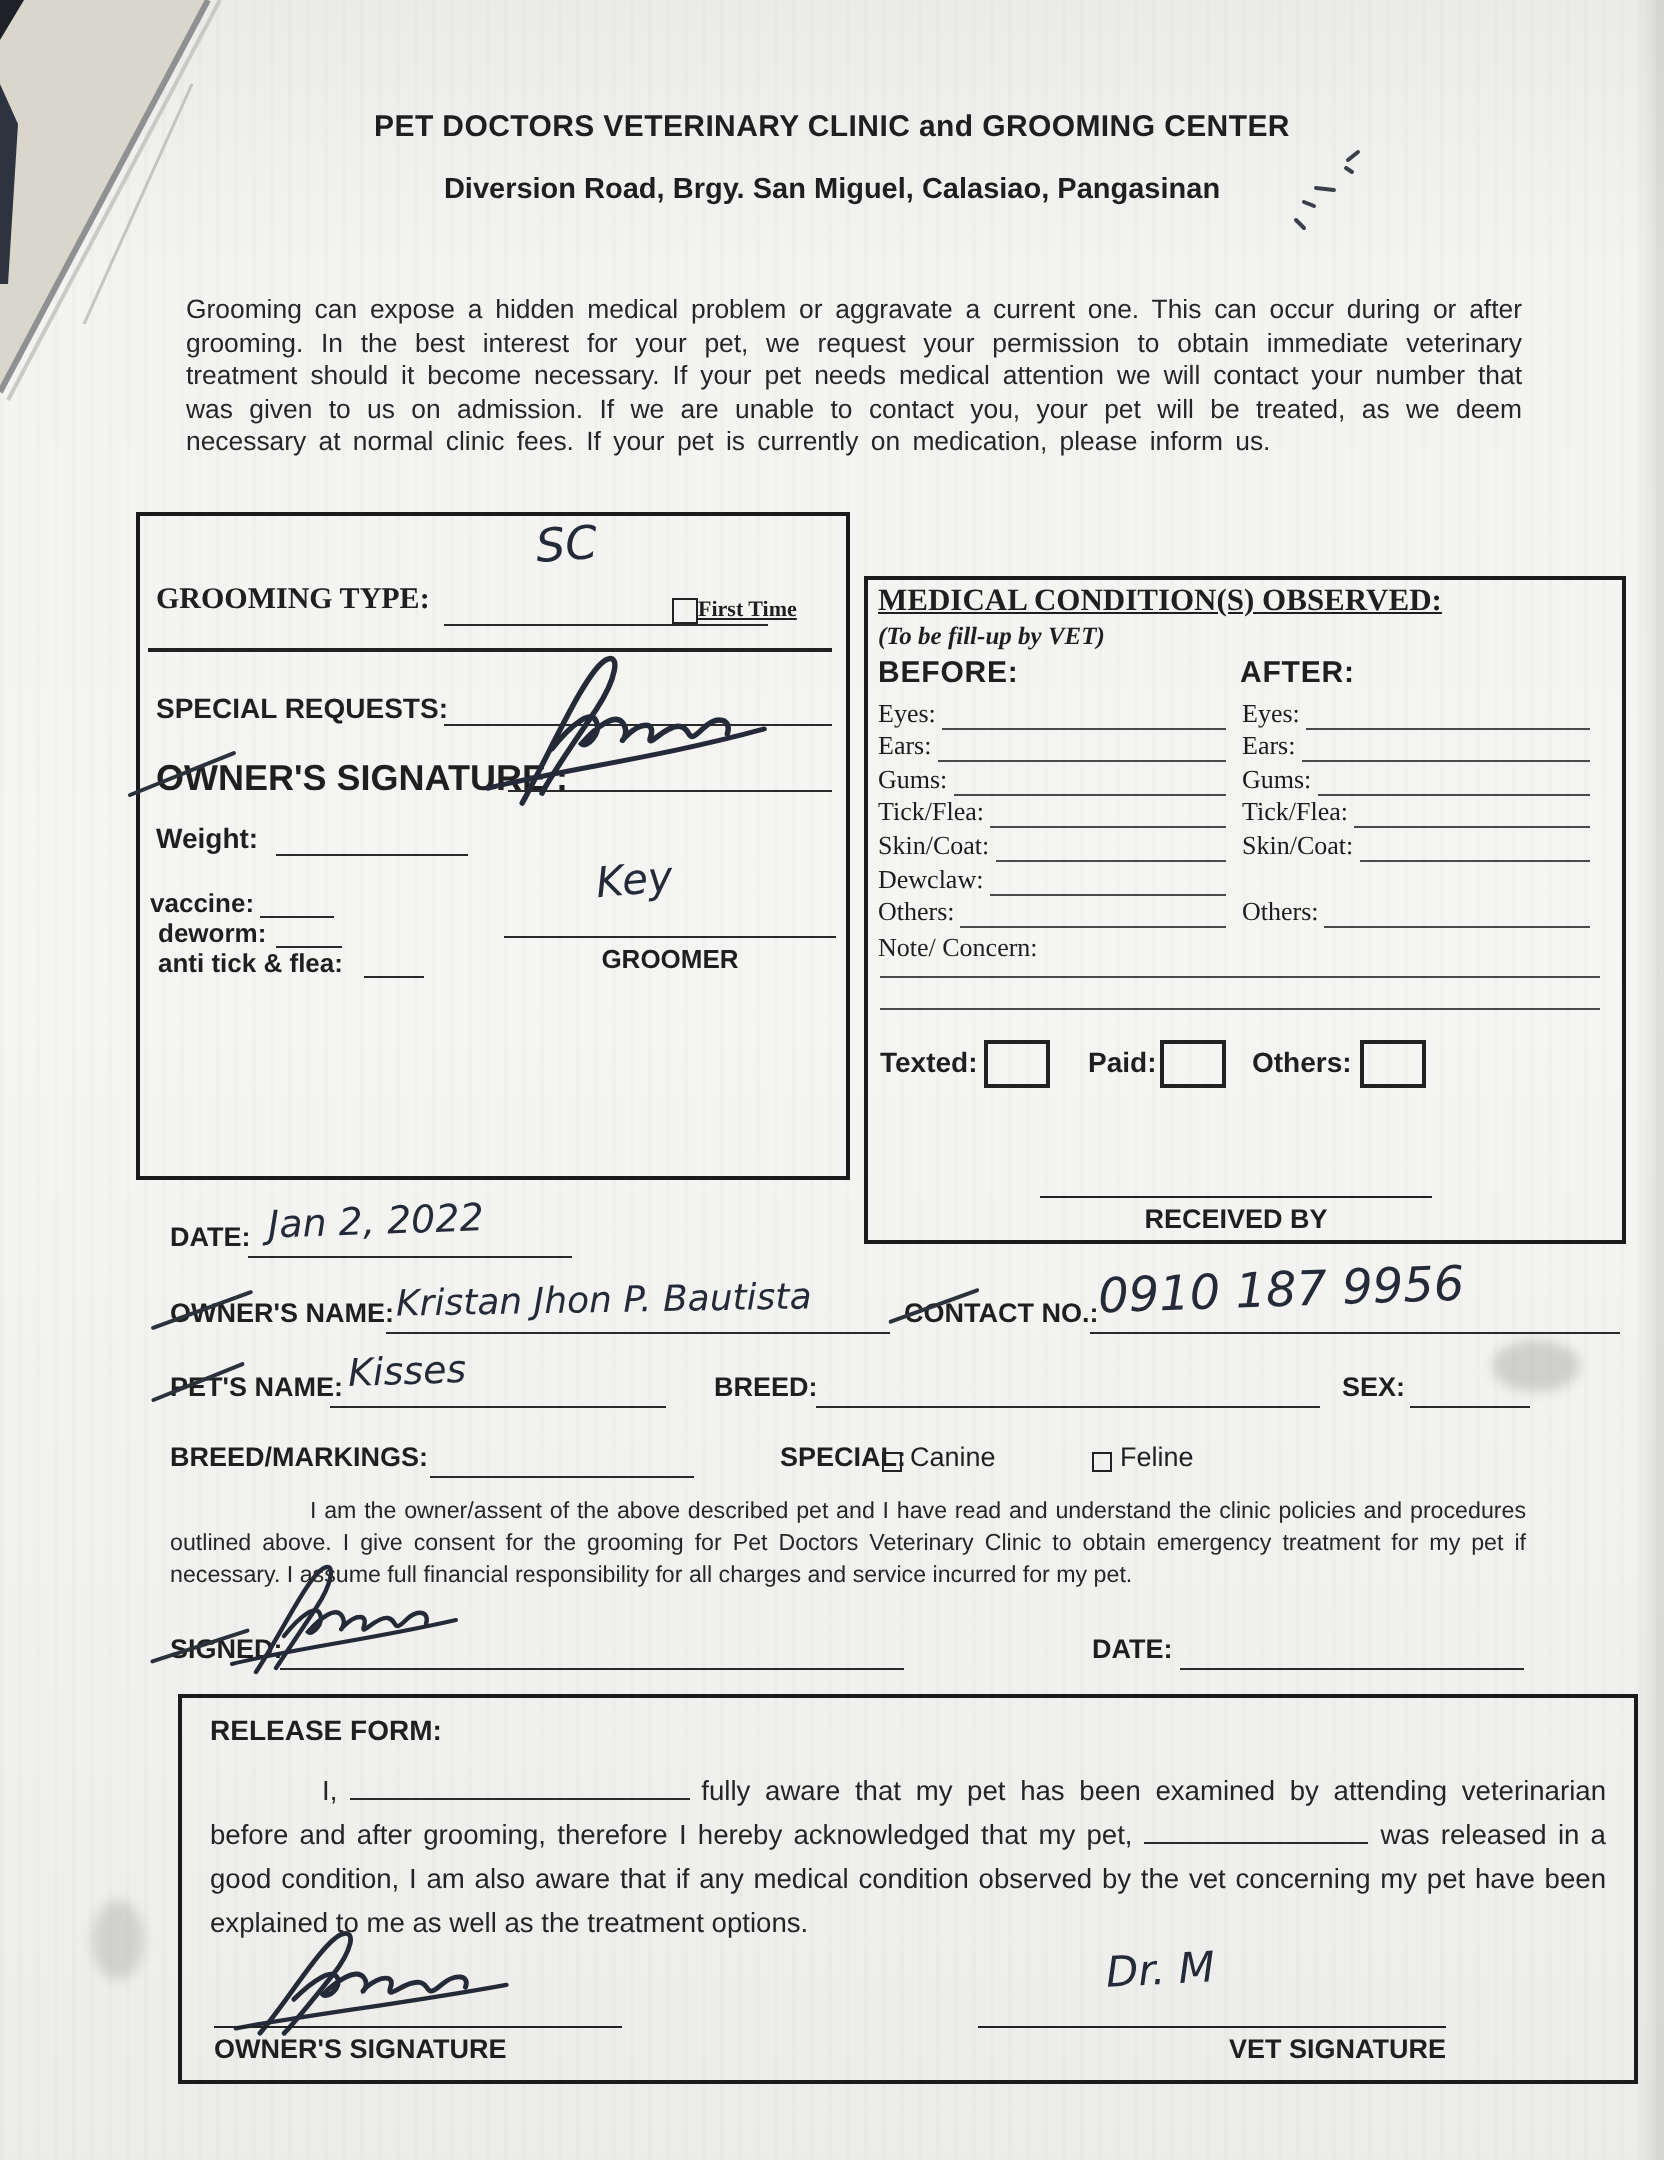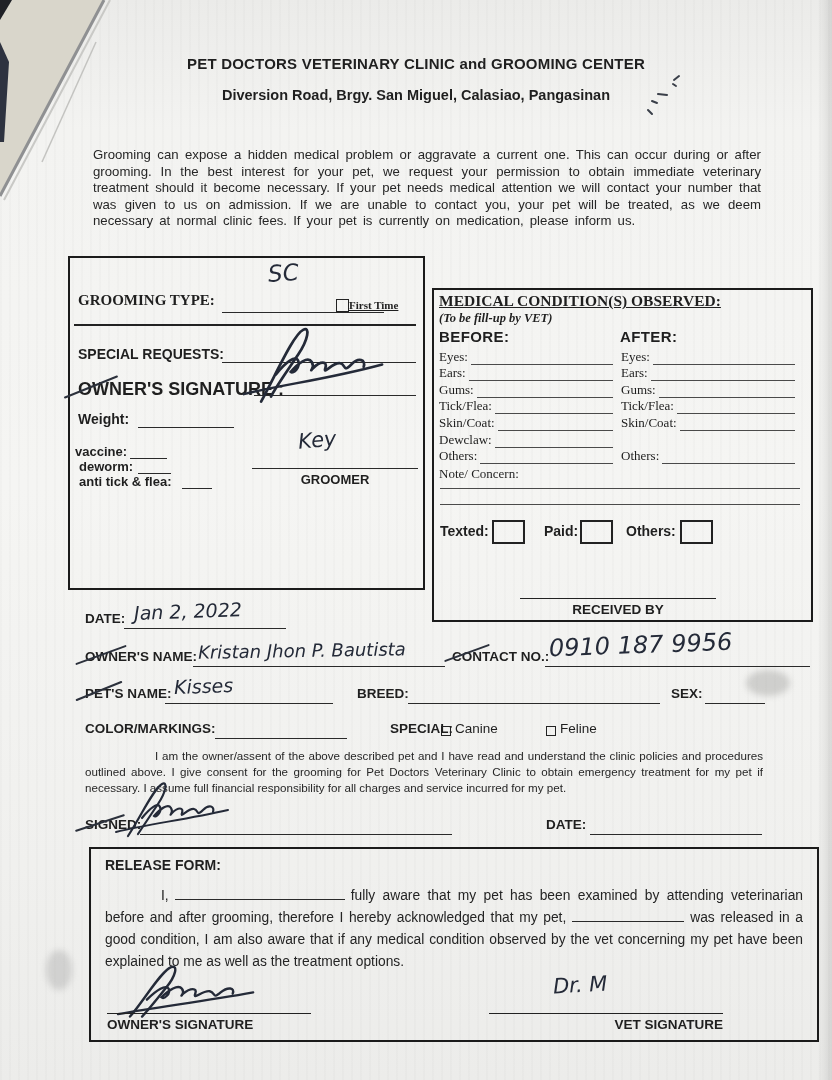--- a/index.html
+++ b/index.html
@@ -199,21 +199,21 @@
 
   <div class="abs lbl" style="left:85px;top:686px;">PET'S NAME:</div>
   <div class="slash" style="left:74px;top:690px;width:50px;transform:rotate(-22deg);"></div>
   <div class="abs line" style="left:165px;top:687px;width:168px;height:16px;"></div>
   <div class="ink" style="left:174px;top:675px;font-size:19px;transform:rotate(-2deg);">Kisses</div>
   <div class="abs lbl" style="left:357px;top:686px;">BREED:</div>
   <div class="abs line" style="left:408px;top:687px;width:252px;height:16px;"></div>
   <div class="abs lbl" style="left:671px;top:686px;">SEX:</div>
   <div class="abs line" style="left:705px;top:687px;width:60px;height:16px;"></div>
 
-  <div class="abs lbl" style="left:85px;top:721px;">COLOR/MARKINGS:</div>
+  <div class="abs lbl" style="left:85px;top:721px;">BREED/MARKINGS:</div>
   <div class="abs line" style="left:215px;top:722px;width:132px;height:16px;"></div>
   <div class="abs lbl" style="left:390px;top:721px;">SPECIAL:</div>
   <span class="cb abs" style="left:441px;top:726px;width:8px;height:8px;border-width:1.3px;"></span>
   <span class="abs" style="left:455px;top:721px;font-size:13.5px;">Canine</span>
   <span class="cb abs" style="left:546px;top:726px;width:8px;height:8px;border-width:1.3px;"></span>
   <span class="abs" style="left:560px;top:721px;font-size:13.5px;">Feline</span>
 
   <div class="abs" style="left:85px;top:748px;width:678px;font-size:11.6px;line-height:16.2px;text-align:justify;text-indent:70px;color:#262626;">I am the owner/assent of the above described pet and I have read and understand the clinic policies and procedures outlined above. I give consent for the grooming for Pet Doctors Veterinary Clinic to obtain emergency treatment for my pet if necessary. I assume full financial responsibility for all charges and service incurred for my pet.</div>
 
   <div class="abs lbl" style="left:85px;top:817px;">SIGNED:</div>

